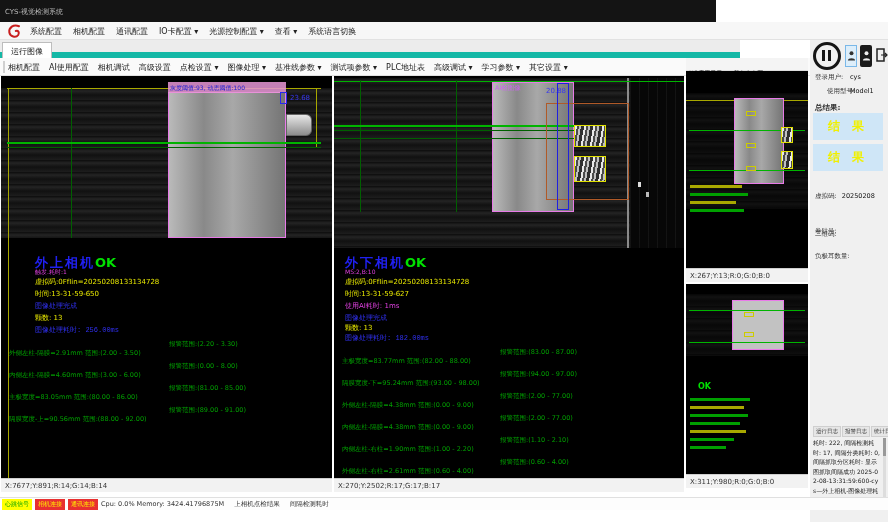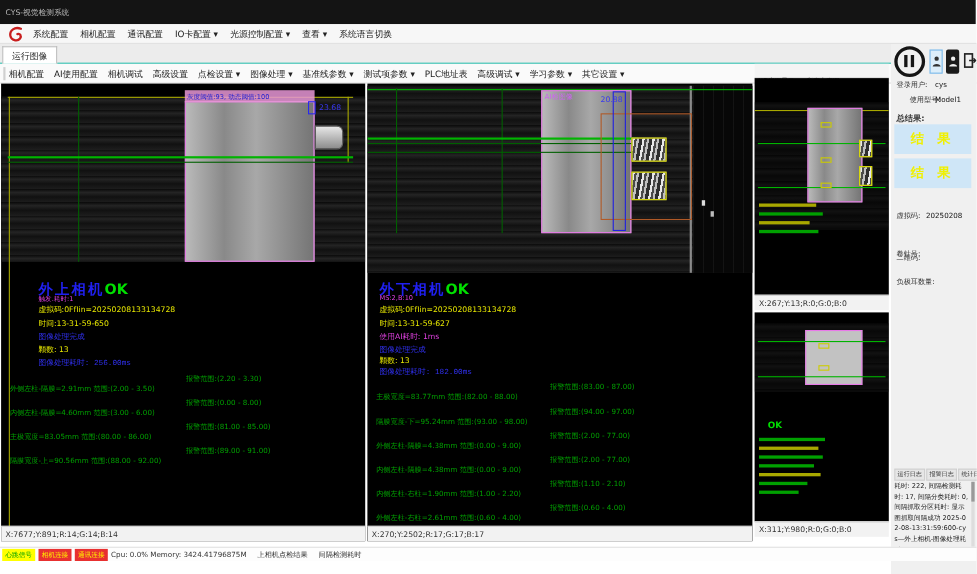--- a/index.html
+++ b/index.html
@@ -1,24 +1,24 @@
 <!DOCTYPE html>
 <html><head>
 <meta charset="utf-8">
 <style>
   * { margin:0; padding:0; box-sizing:border-box; }
   body { font-family:"DejaVu Sans","Liberation Sans",sans-serif; background:#ffffff; }
   #stage { position:relative; width:888px; height:522px; background:#ffffff; overflow:hidden; }
   .abs { position:absolute; }
-  .titlebar { left:0; top:0; width:887px; height:22px; background:#141414; }
+  .titlebar { left:0; top:0; width:716px; height:22px; background:#141414; }
   .title-text { left:5px; top:7px; font-size:7px; color:#b8b8b8; white-space:nowrap; }
   .menubar { left:0; top:22px; width:888px; height:18px; background:#f7f7f7; border-bottom:1px solid #e2e2e2; }
   .menu-item { font-size:8px; color:#222; margin-right:11px; white-space:nowrap; cursor:default; }
   .menu-row { left:30px; top:4px; display:flex; }
-  .tabstrip { left:0; top:40px; width:888px; height:18px; background:#ececec; border-bottom:1px solid #14b8a6; }
+  .tabstrip { left:0; top:40px; width:740px; height:18px; background:#ececec; border-bottom:6px solid #14b8a6; }
   .tab { left:2px; top:2px; height:16px; padding:3px 8px 0 8px; background:#ffffff; border:1px solid #bdbdbd; border-bottom:none; font-size:8px; color:#222; }
   .toolbar { left:0; top:58px; width:888px; height:18px; background:#fafafa; border-bottom:1px solid #e0e0e0; }
   .tool-row { left:8px; top:4px; display:flex; }
   .tool-item { font-size:8px; color:#222; margin-right:9px; white-space:nowrap; }
   .grip { left:3px; top:3px; width:2px; height:12px; background:#d0d0d0; }
   .view { background:#000; overflow:hidden; }
   .machinery { background-color:#181818;
     background-image:repeating-linear-gradient(180deg,#0c0c0c 0px,#242424 3px,#111111 7px,#1d1d1d 12px);
   }
   .slab { background:#9c9c9c;

